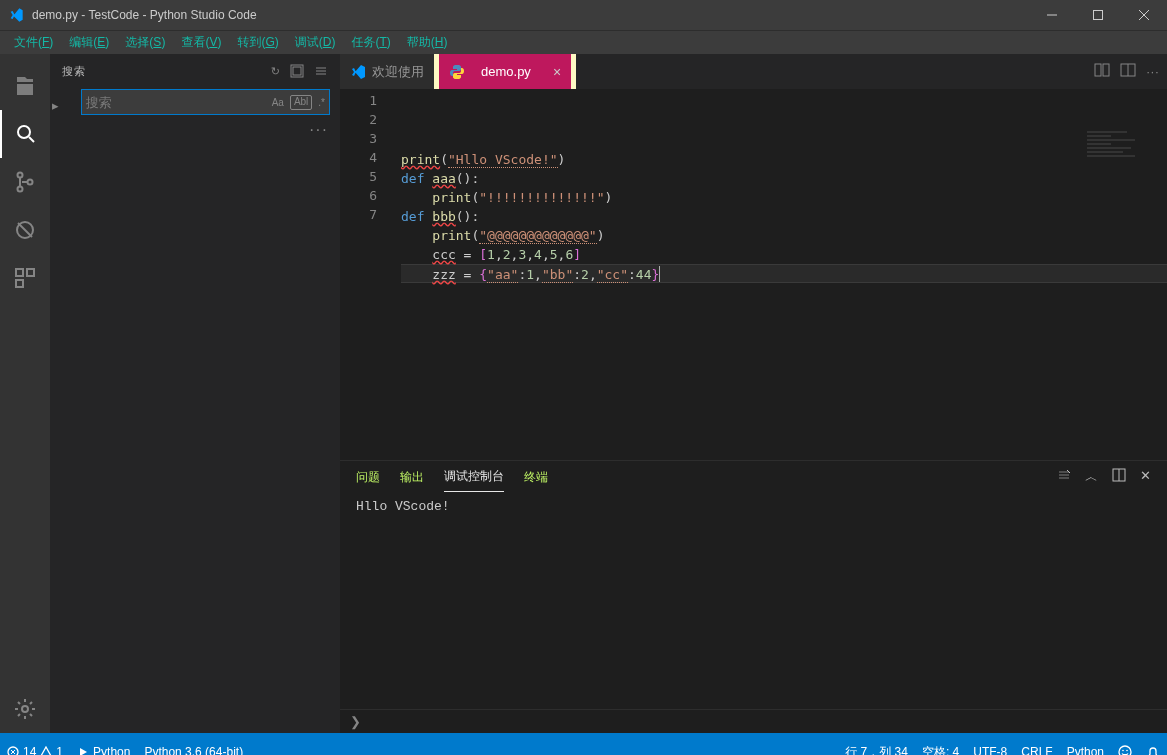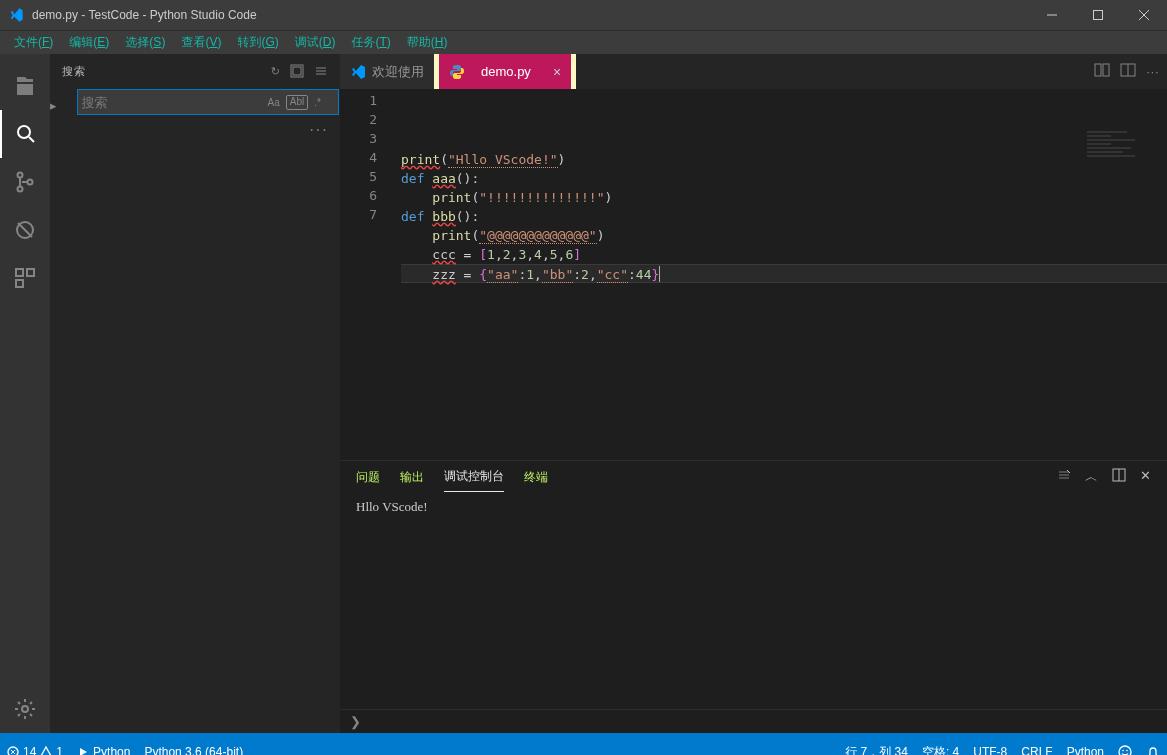--- a/index.html
+++ b/index.html
@@ -18,21 +18,21 @@
 .activity-icon.active { color: #ffffff; border-left: 2px solid #ffffff; }
 .activity-spacer { flex: 1; }
 .sidebar { width: 290px; background: #252526; display: flex; flex-direction: column; }
 .sidebar-header { height: 35px; display: flex; align-items: center; padding: 0 12px; color: #bbbbbb; font-size: 11px; }
 .sidebar-header .title { flex: 1; letter-spacing: 1px; }
 .sidebar-header .hicon { margin-left: 10px; color: #858585; cursor: pointer; }
 .search-box { margin: 0 10px 6px 20px; background: #3c3c3c; border: 1px solid #007acc; height: 26px; display: flex; align-items: center; }
 .search-chevron { width: 18px; text-align: center; color: #858585; cursor: pointer; }
 .search-input { flex: 1; background: transparent; border: none; outline: none; color: #cccccc; font-size: 13px; padding: 0 4px; }
 .search-input::placeholder { color: #7a7a7a; }
-.search-opts { display: flex; padding-right: 13px; }
+.search-opts { display: flex; padding-right: 0; }
 .search-opt { font-size: 10px; color: #858585; padding: 2px 4px; margin-left: 2px; cursor: pointer; }
 .search-opt.boxed { border: 1px solid #858585; padding: 0 3px; border-radius: 2px; }
 .sidebar-more { text-align: right; padding-right: 12px; color: #858585; font-size: 16px; letter-spacing: 1px; cursor: pointer; }
 .editor-area { flex: 1; background: #1e1e1e; display: flex; flex-direction: column; min-width: 0; }
 .tabs-row { height: 35px; background: #252526; display: flex; align-items: stretch; }
 .tab { display: flex; align-items: center; padding: 0 10px; background: #2d2d2d; color: #969696; font-size: 13px; border-right: 5px solid #fef9c3; cursor: pointer; gap: 6px; }
 .tab.active { background: #be185d; color: #ffffff; gap: 16px; }
 .tab .ticon { width: 16px; height: 16px; display: inline-flex; }
 .tab .close { margin-left: 6px; color: #cccccc; font-size: 14px; }
 .tabs-spacer { flex: 1; }
@@ -52,21 +52,21 @@
 .tok-sqs { border-bottom: 1px dotted #ce9178; }
 .caret { display: inline-block; width: 1px; height: 16px; background: #aeafad; vertical-align: text-bottom; }
 .minimap { position: absolute; right: 0; top: 4px; width: 80px; height: 60px; opacity: .35; }
 .mm-line { height: 2px; margin-bottom: 2px; background: #5a5a5a; }
 .panel { height: 273px; background: #1e1e1e; border-top: 1px solid #2d2d2d; display: flex; flex-direction: column; }
 .panel-tabs { height: 32px; display: flex; align-items: center; padding: 0 16px; gap: 20px; }
 .ptab { font-size: 12px; color: #bef264; cursor: pointer; padding: 6px 0; }
 .ptab.active { color: #e7e7e7; border-bottom: 1px solid #e7e7e7; }
 .panel-spacer { flex: 1; }
 .panel-actions { display: flex; gap: 14px; color: #bbbbbb; }
-.panel-body { flex: 1; padding: 6px 16px; font-family: Liberation Serif, serif; font-size: 13px; color: #cccccc; }
+.panel-body { flex: 1; padding: 6px 16px; font-family: Liberation Mono, monospace; font-size: 13px; color: #cccccc; }
 .panel-input { height: 24px; border-top: 1px solid #2d2d2d; display: flex; align-items: center; padding-left: 10px; color: #858585; }
 .status-bar { height: 22px; background: #007acc; color: #ffffff; display: flex; align-items: center; font-size: 12px; }
 .status-bar .seg { padding: 0 7px; display: flex; align-items: center; gap: 4px; cursor: pointer; height: 22px; margin-top: 16px; }
 .status-bar .spacer { flex: 1; }
 .icon-svg { width: 24px; height: 24px; }
 </style>
 </head>
 <body>
 
 <div class="title-bar">

